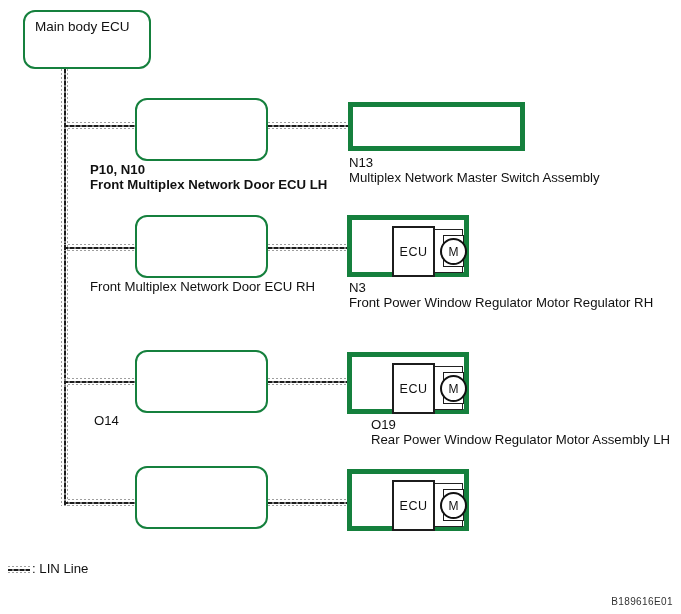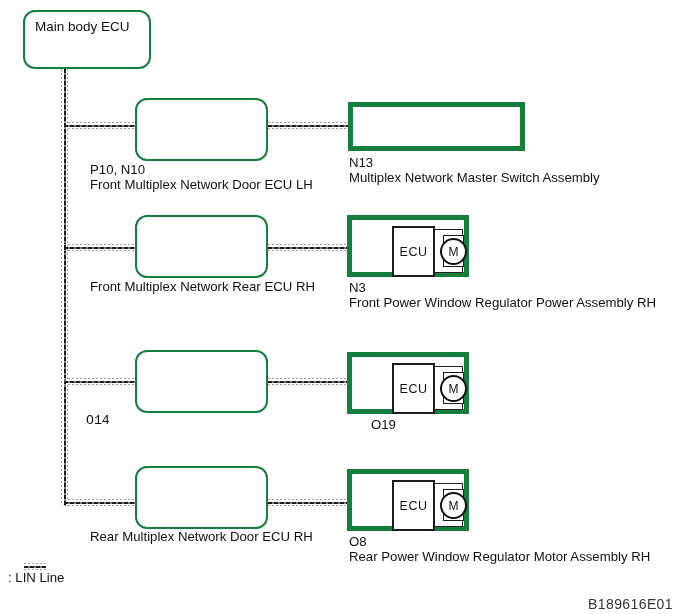--- a/index.html
+++ b/index.html
@@ -76,32 +76,32 @@
   }
   .bus{left:61px;top:69px;height:437px;}
 
   .br-left{left:64px;width:71px;}
   .br1l{top:122px;} .br2l{top:244px;} .br3l{top:378px;} .br4l{top:499px;}
   .br-right{left:268px;width:80px;}
   .br1r{top:122px;} .br2r{top:244px;} .br3r{top:378px;} .br4r{top:499px;}
 
   
   .label-block{position:absolute;font-size:13.2px;line-height:14.5px;white-space:nowrap;}
-  .ll-r1{left:90px;top:163px;}  .rl-r1{left:349px;top:156px;}
+  .ll-r1{left:90px;top:163px;font-weight:bold;}  .rl-r1{left:349px;top:156px;}
   .ll-r2{left:90px;top:280px;}  .rl-r2{left:349px;top:281px;}
-  .ll-r3{left:86px;top:414px;font-family:Liberation Mono, monospace;}  .rl-r3{left:349px;top:418px;margin-left:22px;}
+  .ll-r3{left:94px;top:414px;}  .rl-r3{left:349px;top:418px;margin-left:22px;}
   .ll-r4{left:90px;top:530px;}  .rl-r4{left:349px;top:535px;}
 
   
-  .legend{position:absolute;left:8px;top:561px;display:flex;align-items:center;font-size:13.2px;flex-direction:column;}
+  .legend{position:absolute;left:8px;top:561px;display:flex;align-items:center;font-size:13.2px;}
   .legend-swatch{position:relative;width:22px;height:7px;margin-right:2px;margin-top:2px;}
   .legend-swatch .lin-h{left:0;top:0;width:22px;}
   .fig-code{
     position:absolute;right:8px;top:596px;
-    font-size:14px;letter-spacing:0.4px;color:#333;
+    font-size:10px;letter-spacing:0.4px;color:#333;
   }
 </style>
 </head>
 <body>
 
 <div class="stage">
 
   <div class="node rounded main-ecu">
     <div class="node-label">Main body ECU</div>
   </div>
@@ -124,58 +124,54 @@
   <div class="lin-h br-left br2l"></div>
   <div class="node rounded door-box door-r2"></div>
   <div class="lin-h br-right br2r"></div>
   <div class="node assy-box assy-r2">
     <div class="bracket"></div>
     <div class="ecu-inner">ECU</div>
     <div class="motor-rect"></div>
     <div class="motor-circle">M</div>
   </div>
   <div class="label-block ll-r2">
-    <div>Front Multiplex Network Rear ECU RH</div>
+    <div>Front Multiplex Network Door ECU RH</div>
   </div>
   <div class="label-block rl-r2">
     <div>N3</div>
-    <div>Front Power Window Regulator Power Assembly RH</div>
+    <div>Front Power Window Regulator Motor Regulator RH</div>
   </div>
 
   <div class="lin-h br-left br3l"></div>
   <div class="node rounded door-box door-r3"></div>
   <div class="lin-h br-right br3r"></div>
   <div class="node assy-box assy-r3">
     <div class="bracket"></div>
     <div class="ecu-inner">ECU</div>
     <div class="motor-rect"></div>
     <div class="motor-circle">M</div>
   </div>
   <div class="label-block ll-r3">
     <div>O14</div>
   </div>
   <div class="label-block rl-r3">
     <div>O19</div>
+    <div>Rear Power Window Regulator Motor Assembly LH</div>
   </div>
 
   <div class="lin-h br-left br4l"></div>
   <div class="node rounded door-box door-r4"></div>
   <div class="lin-h br-right br4r"></div>
   <div class="node assy-box assy-r4">
     <div class="bracket"></div>
     <div class="ecu-inner">ECU</div>
     <div class="motor-rect"></div>
     <div class="motor-circle">M</div>
   </div>
   <div class="label-block ll-r4">
-    <div>Rear Multiplex Network Door ECU RH</div>
-  </div>
-  <div class="label-block rl-r4">
-    <div>O8</div>
-    <div>Rear Power Window Regulator Motor Assembly RH</div>
   </div>
 
   <div class="legend">
     <span class="legend-swatch">
         <span class="lin-h"></span>
       </span>
     <span>: LIN Line</span>
   </div>
 
   <div class="fig-code">B189616E01</div>

